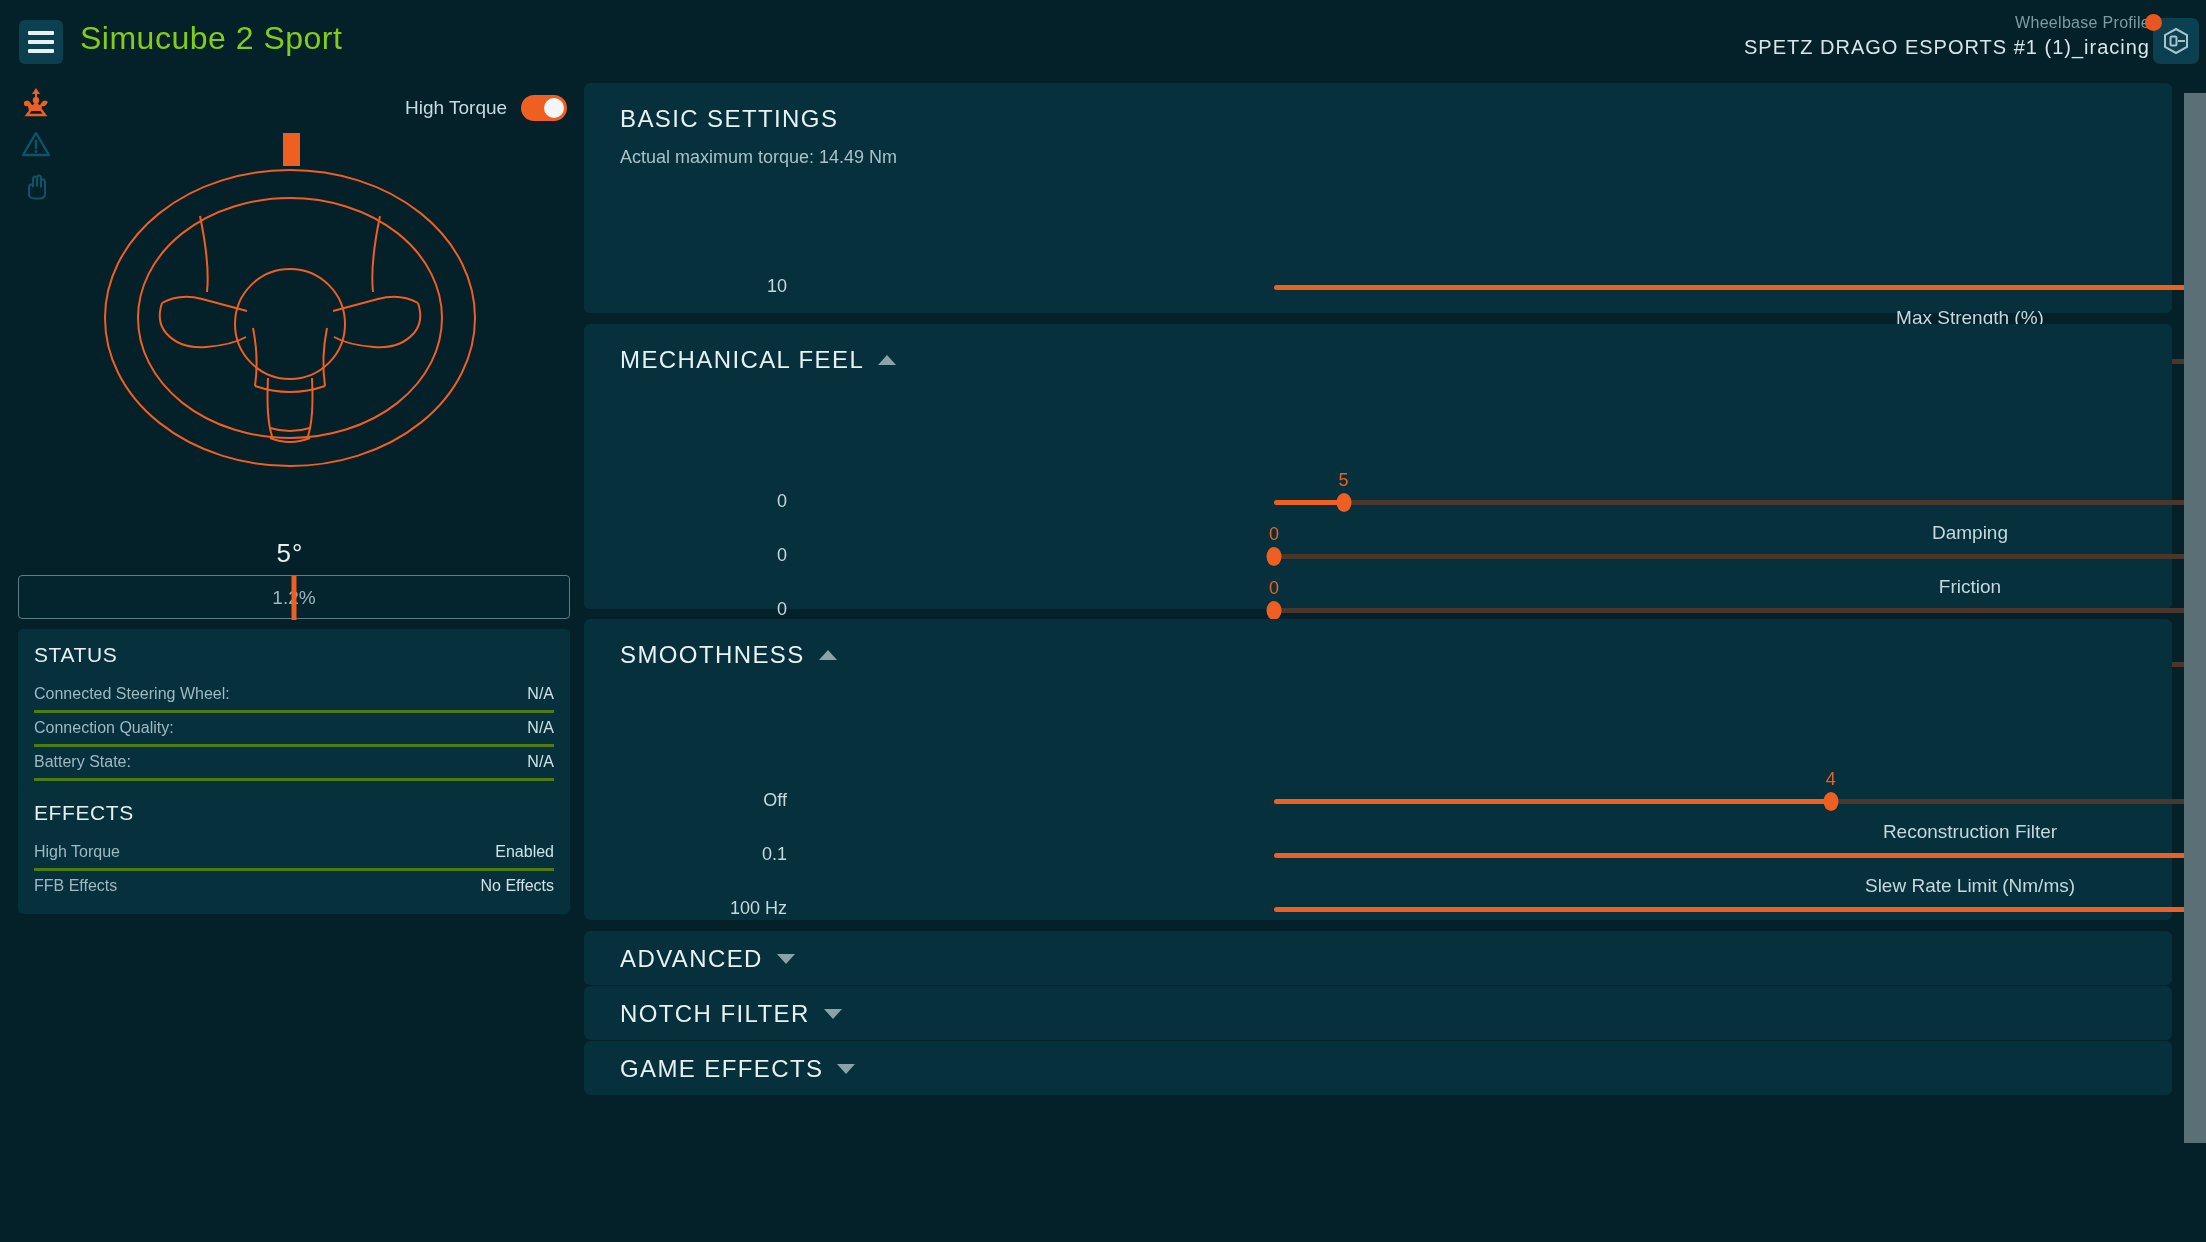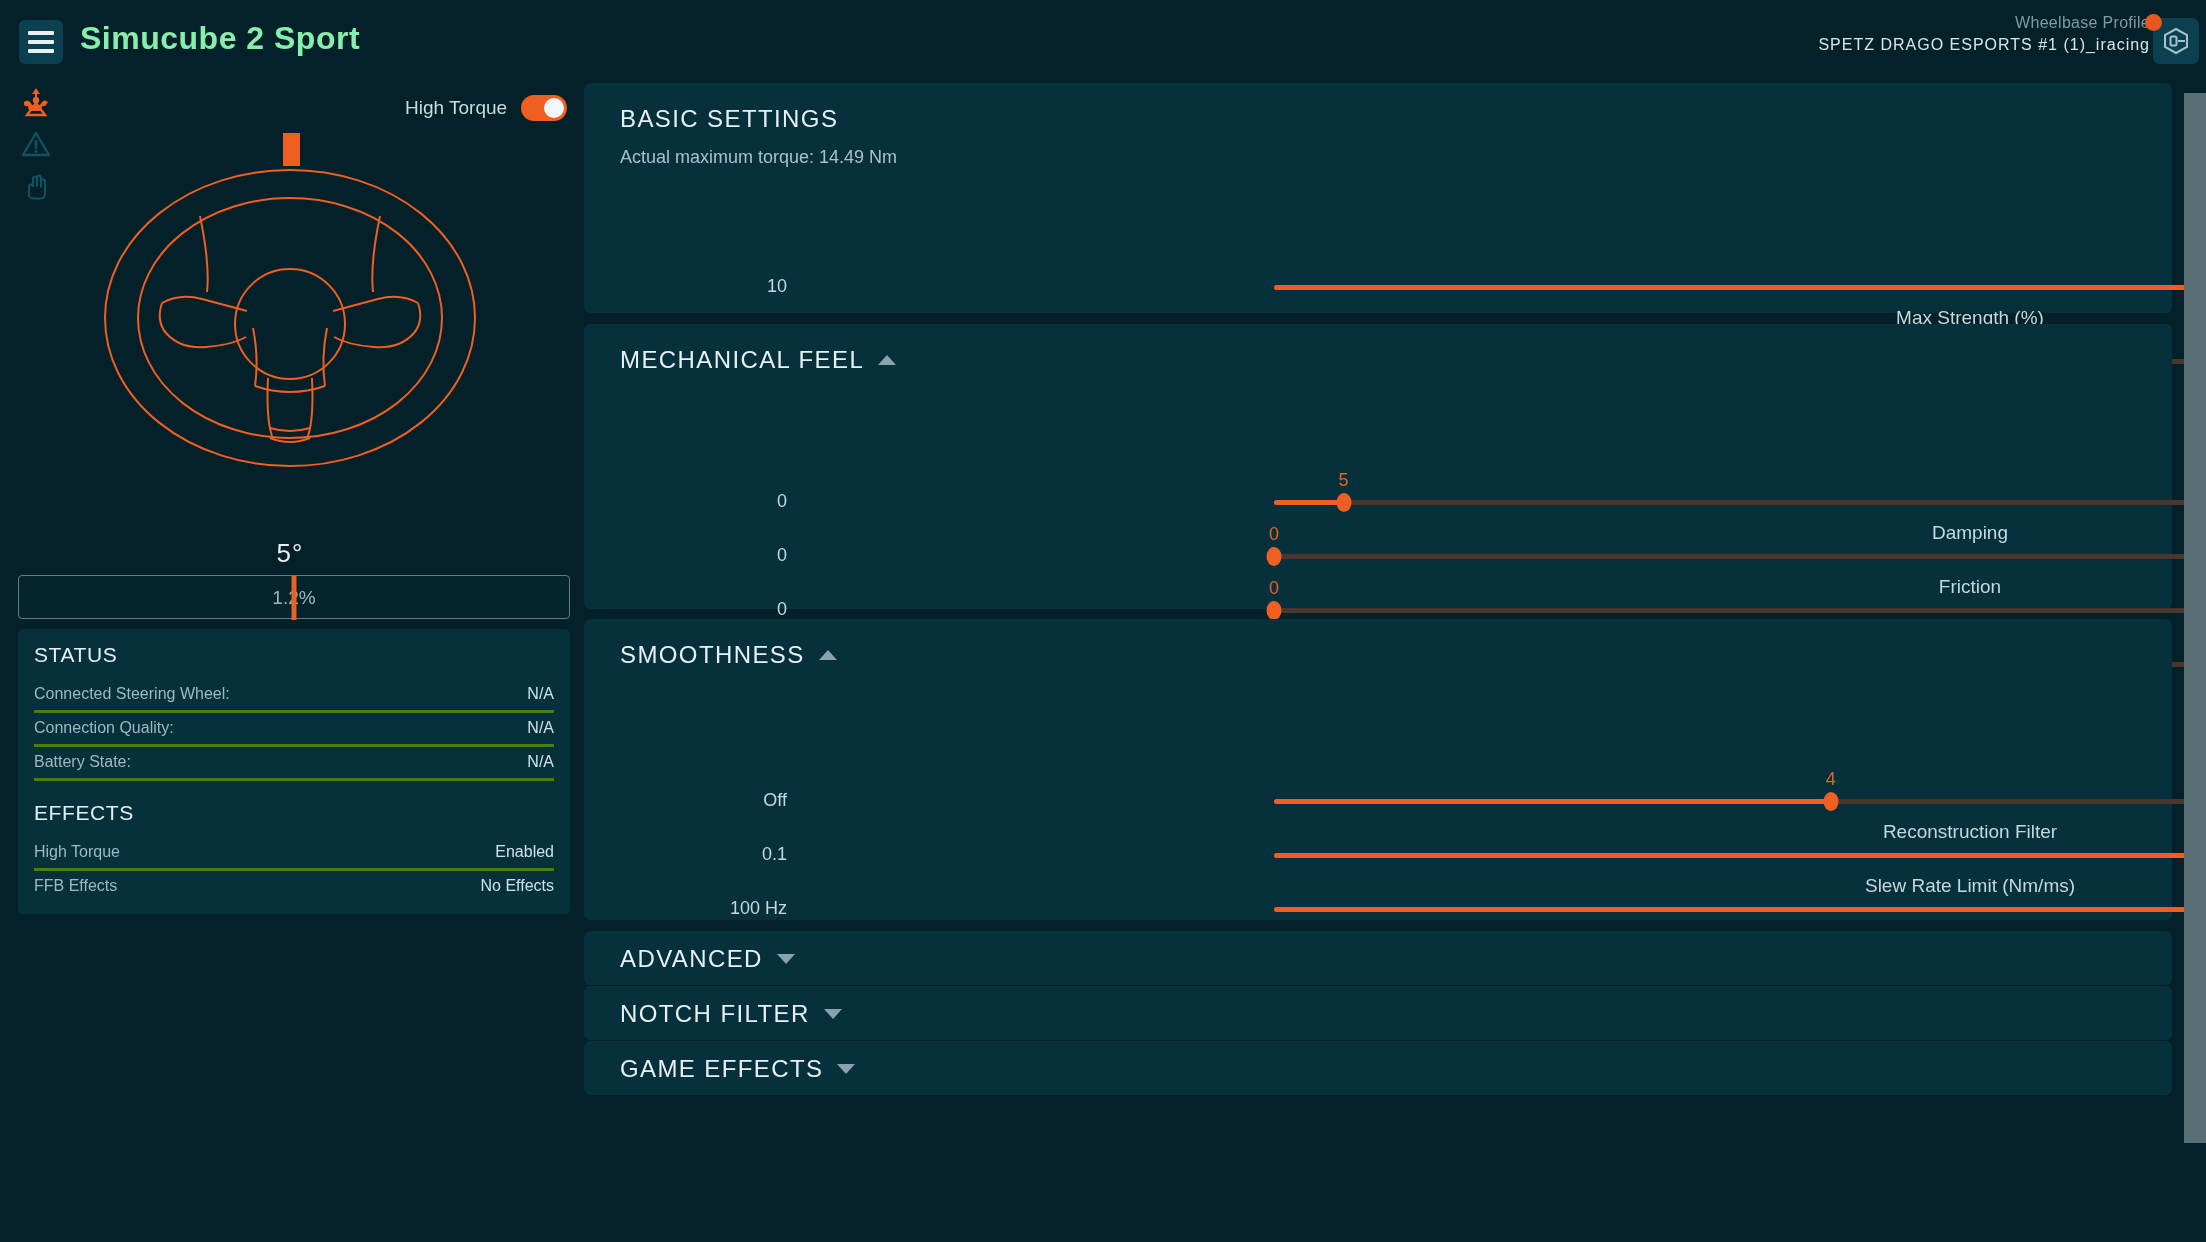--- a/index.html
+++ b/index.html
@@ -17,28 +17,28 @@
   }
   .hamburger {
     position:absolute; left:19px; top:20px; width:44px; height:44px;
     background:#0b4050; border-radius:6px;
     display:flex; flex-direction:column; justify-content:center; align-items:center; gap:5px;
     cursor:pointer;
   }
   .hamburger span { display:block; width:26px; height:4px; background:#e8f0f2; border-radius:1px; }
   .app-title {
     position:absolute; left:80px; top:20px;
-    font-size:32px; color:#86efac; letter-spacing:0.5px; font-weight:700;
+    font-size:32px; color:#84cc16; letter-spacing:0.5px; font-weight:400;
     white-space:nowrap;
   }
   .profile-block {
     position:absolute; right:56px; top:14px; text-align:right;
   }
   .profile-label { font-size:16px; color:#7e9aa3; letter-spacing:.3px; }
-  .profile-name  { font-size:16px; color:#d7e6ea; letter-spacing:1px; margin-top:4px; white-space:nowrap;}
+  .profile-name  { font-size:20px; color:#d7e6ea; letter-spacing:1px; margin-top:4px; white-space:nowrap;}
   .profile-icon {
     position:absolute; right:7px; top:18px; width:46px; height:46px;
     background:#0b4050; border-radius:7px; display:flex; align-items:center; justify-content:center;
     cursor:pointer;
   }
   .profile-dot {
     position:absolute; right:44px; top:14px; width:17px; height:17px;
     background:#e8571f; border-radius:50%;
   }
 

